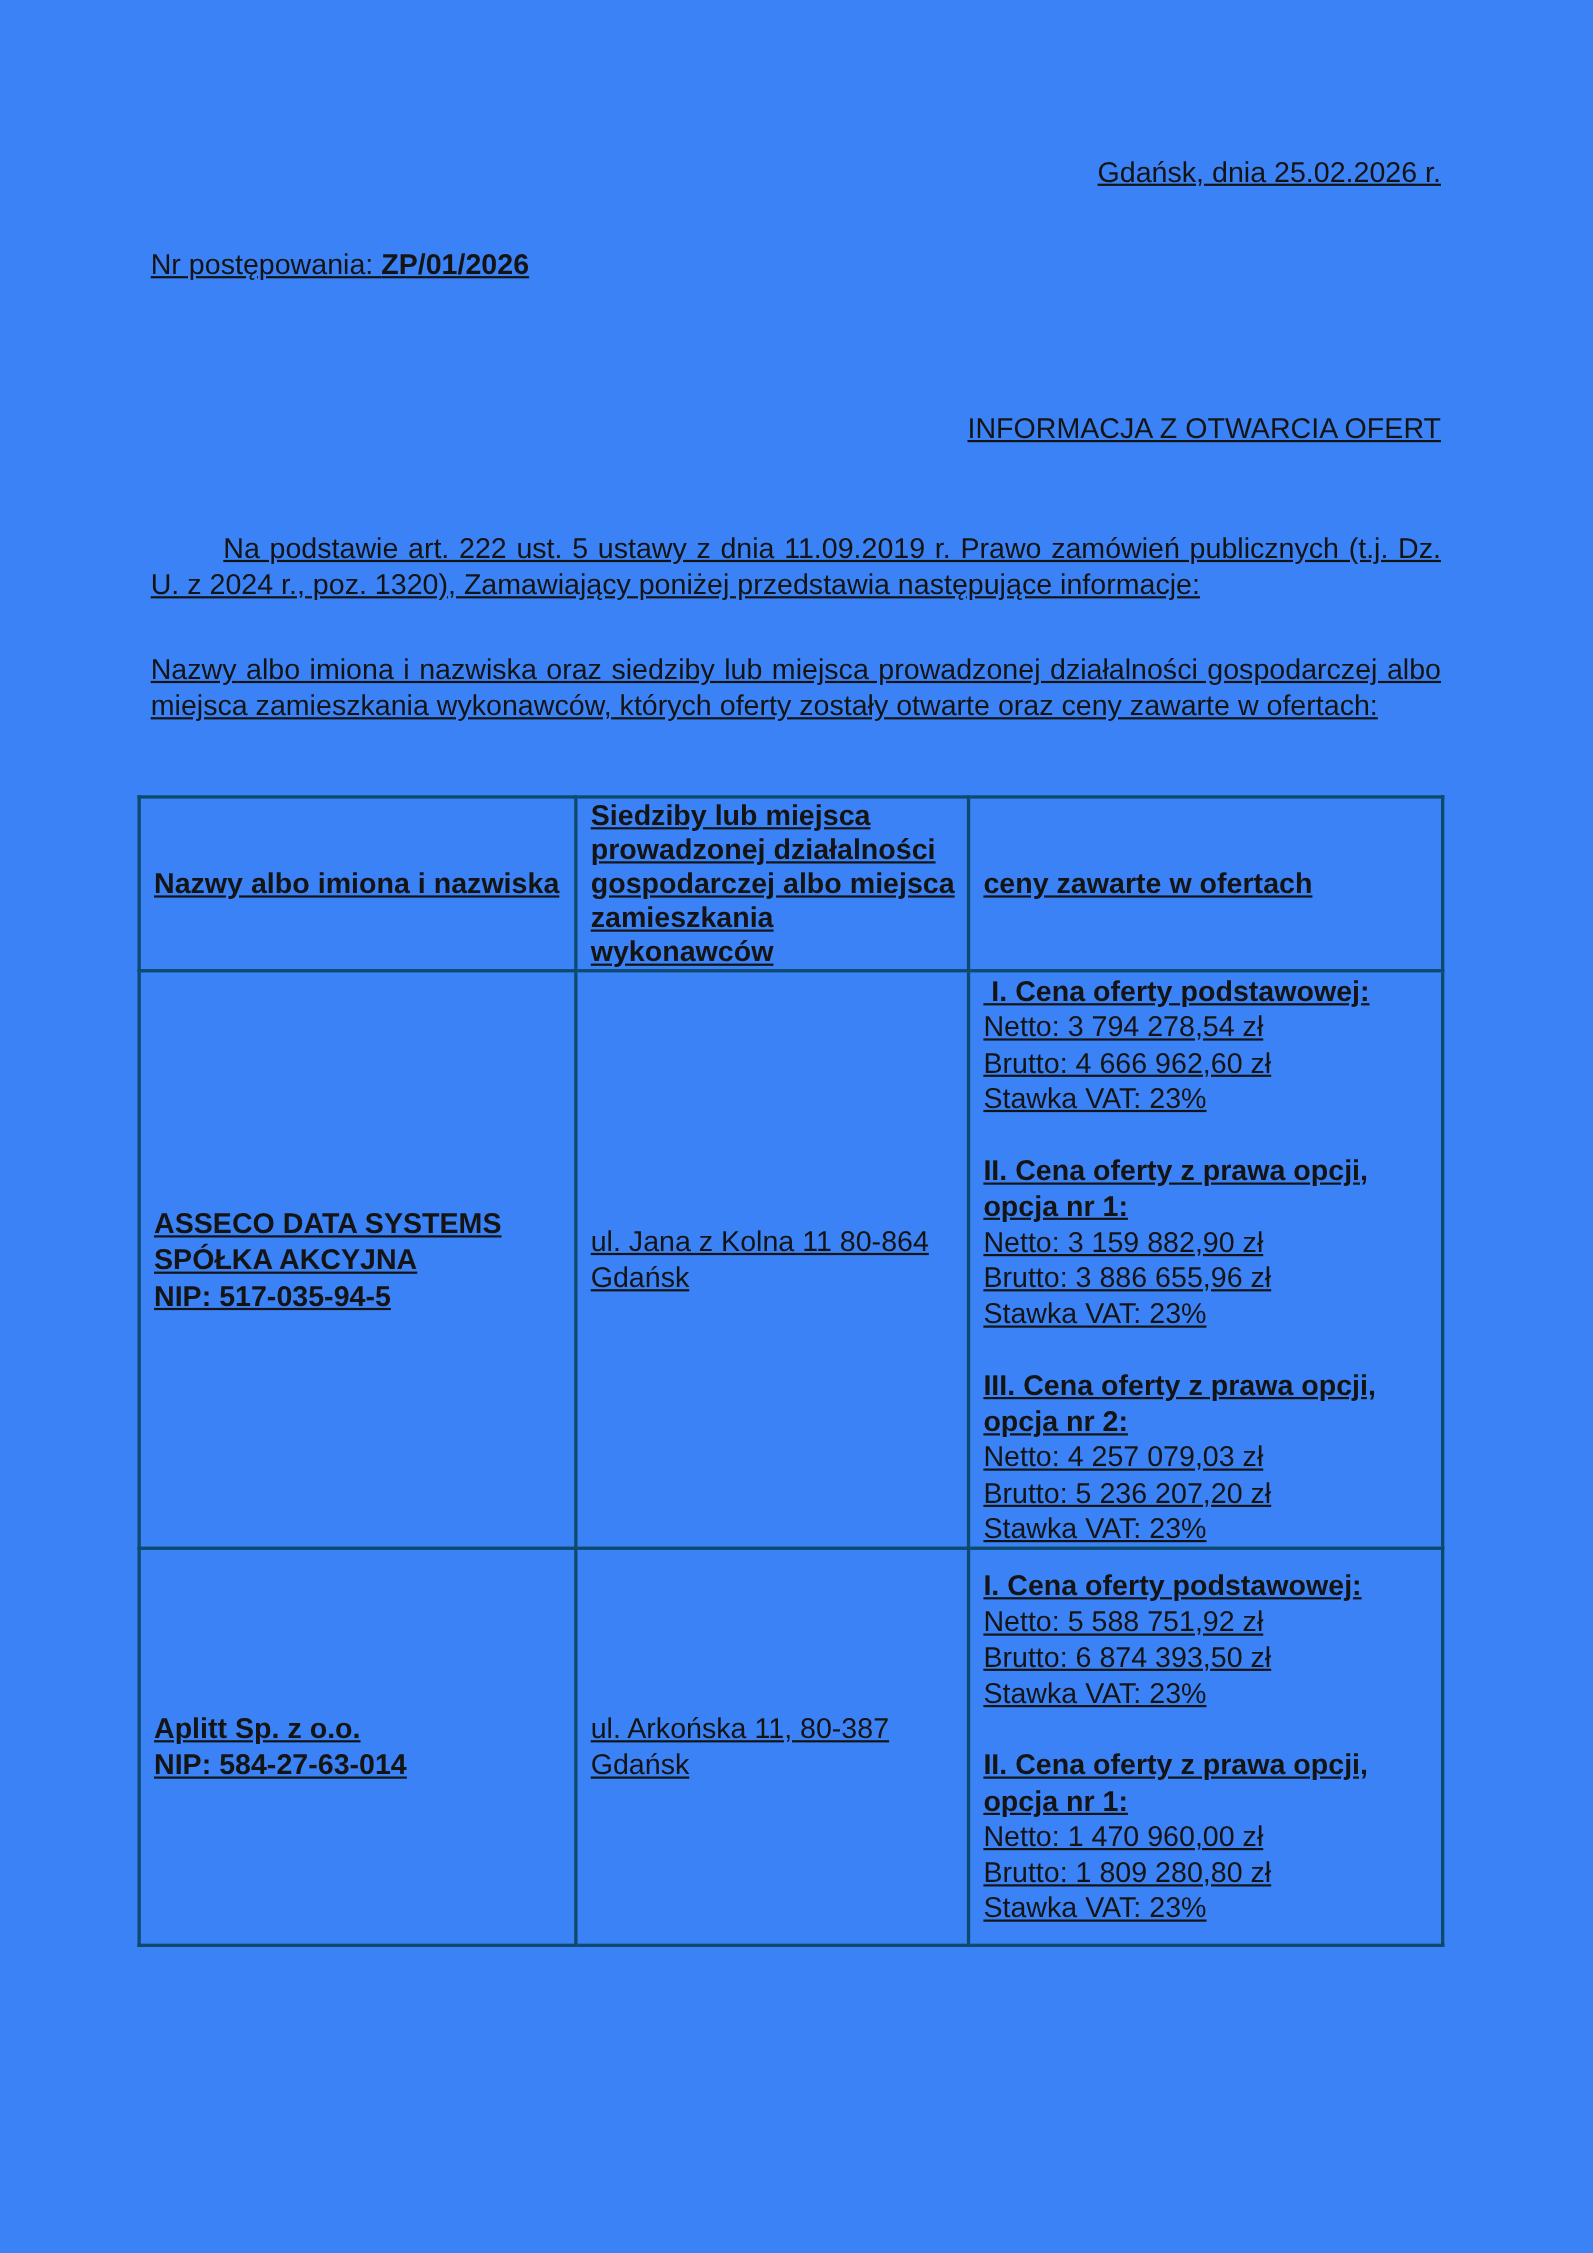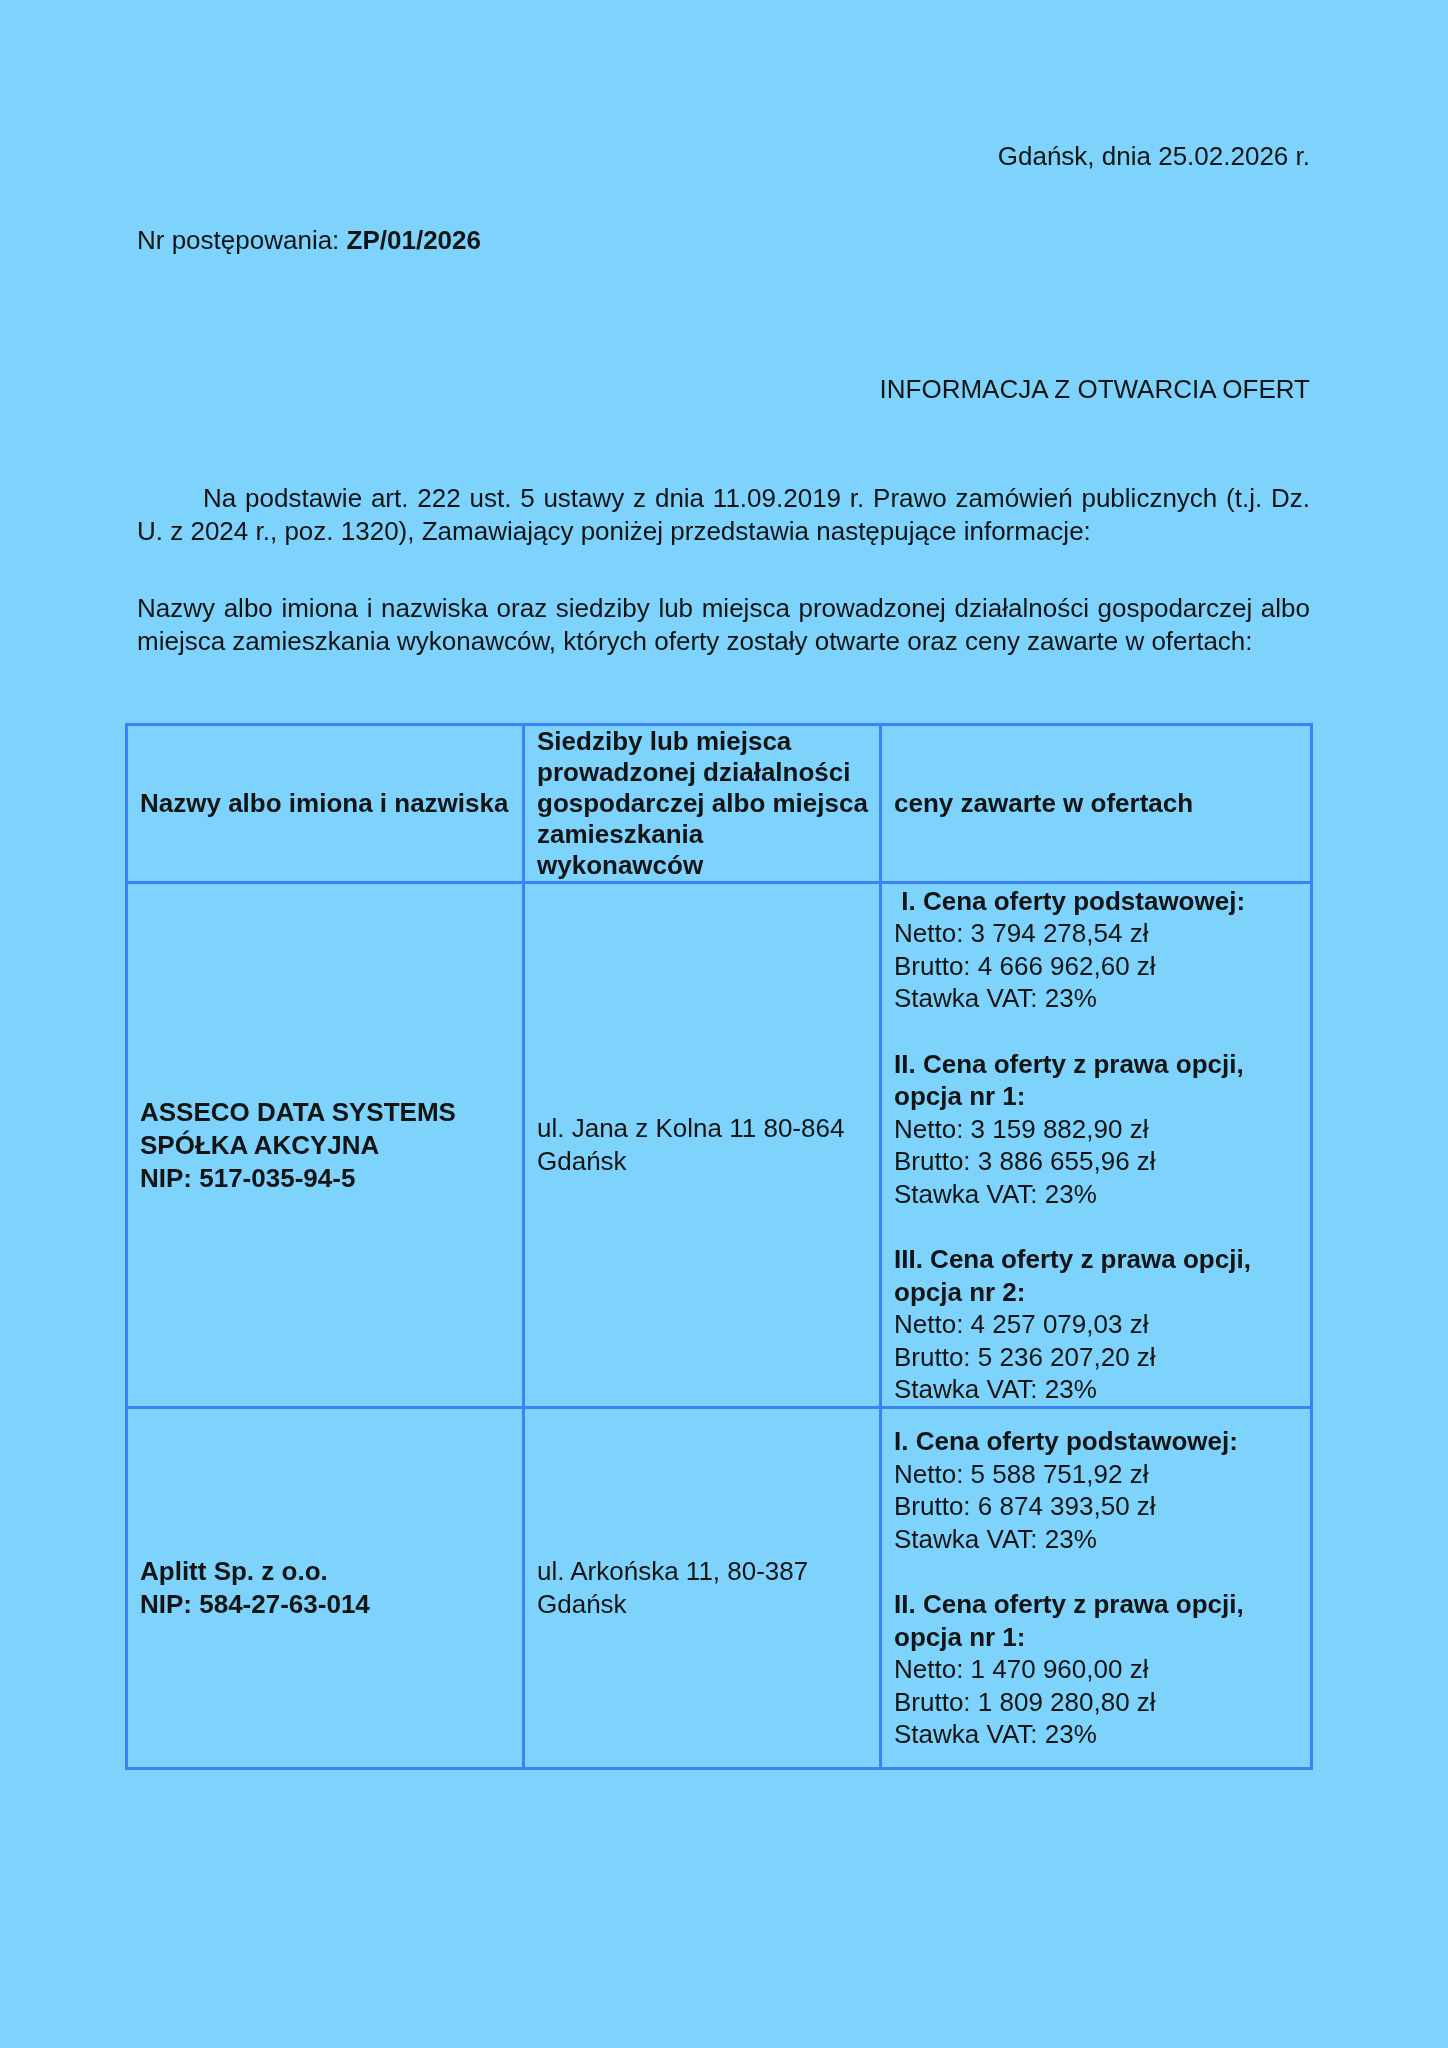--- a/index.html
+++ b/index.html
@@ -5,27 +5,28 @@
 <style>
   html, body {
     margin: 0;
     padding: 0;
     background: #ffffff;
   }
   .page {
     position: relative;
     width: 1448px;
     height: 2048px;
-    background: #7dd3fc;
+    background: #3b82f6;
     color: #141414;
     font-family: "Liberation Sans", "DejaVu Sans", sans-serif;
     font-size: 26px;
     line-height: 33px;
     overflow: hidden;
     box-sizing: border-box;
+    text-decoration: underline;
   }
   .content {
     box-sizing: border-box;
     padding: 140px 138px 0 137px;
   }
   .pre { white-space: pre-line; }
 
   .date-line {
     text-align: right;
   }
@@ -60,21 +61,21 @@
     border-collapse: collapse;
     table-layout: fixed;
     width: 1185px;
   }
   table.offers col.c1 { width: 397px; }
   table.offers col.c2 { width: 357px; }
   table.offers col.c3 { width: 431px; }
 
   table.offers th,
   table.offers td {
-    border: 3px solid #3b82f6;
+    border: 3px solid #0c4a6e;
     box-sizing: border-box;
     vertical-align: middle;
     text-align: left;
     padding: 0 10px 0 12px;
     font-size: 26px;
   }
   tr.header-row { height: 150px; }
   tr.row-1 { height: 525px; }
   tr.row-2 { height: 361px; }
 

